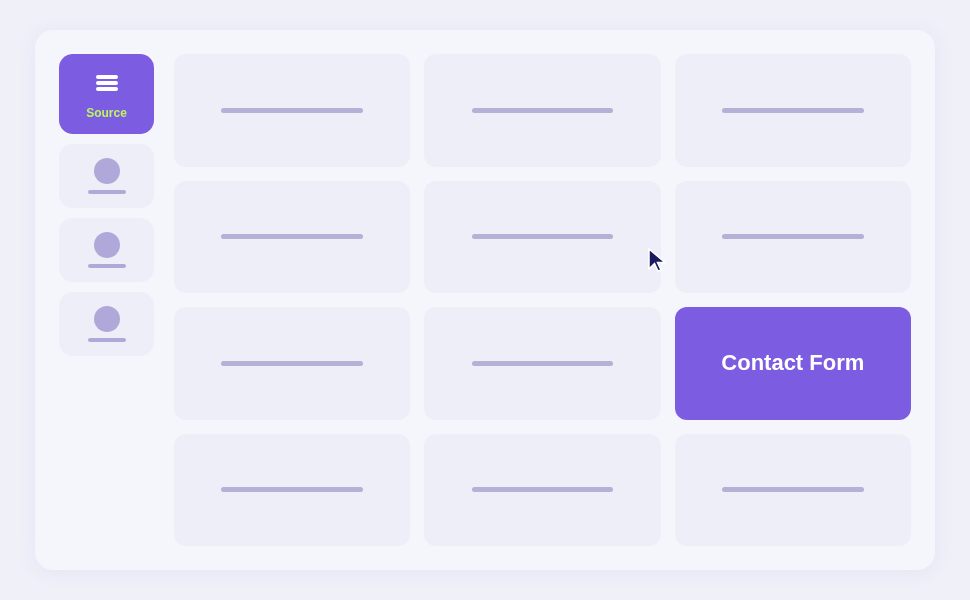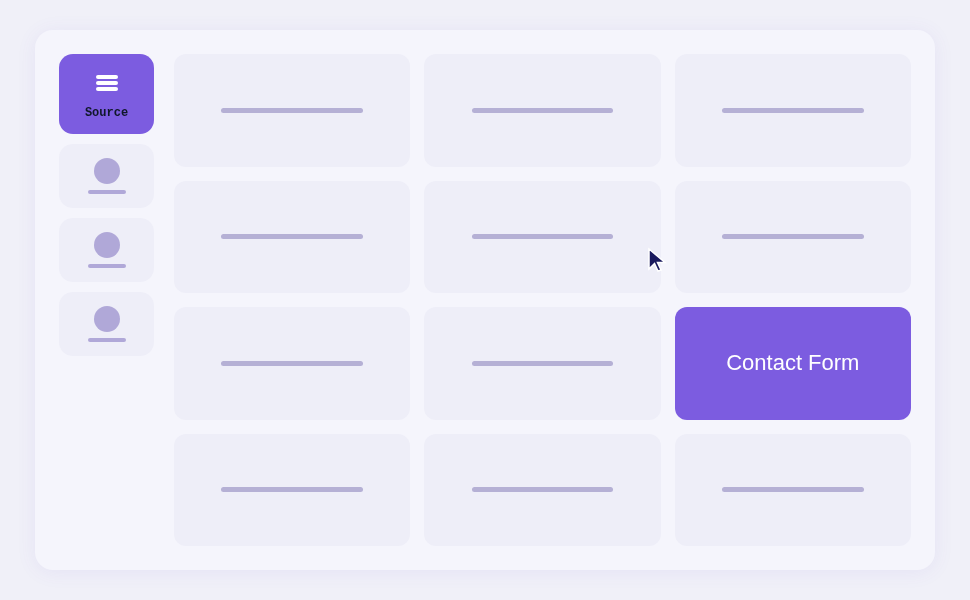--- a/index.html
+++ b/index.html
@@ -64,22 +64,21 @@
       fill: white;
     }
 
     .sidebar-item .item-label {
       font-size: 12px;
       font-weight: 600;
       color: #7c5ce0;
     }
 
     .sidebar-item.active .item-label {
-      color: #0f172a;
-      font-family: Liberation Mono, monospace;
+      color: #bef264;
     }
 
     .sidebar-item .avatar-icon {
       width: 26px;
       height: 26px;
       border-radius: 50%;
       background: #b0a8d8;
     }
 
     .sidebar-item .avatar-line {
@@ -115,21 +114,21 @@
       background: #b5b0d5;
     }
 
     .grid-card.contact-form {
       background: #7c5ce0;
     }
 
     .grid-card.contact-form .card-label {
       color: white;
       font-size: 22px;
-      font-weight: 400;
+      font-weight: 700;
       text-align: center;
       padding: 10px;
     }
 
     
     .cursor {
       position: absolute;
       bottom: 14px;
       right: -8px;
       pointer-events: none;

